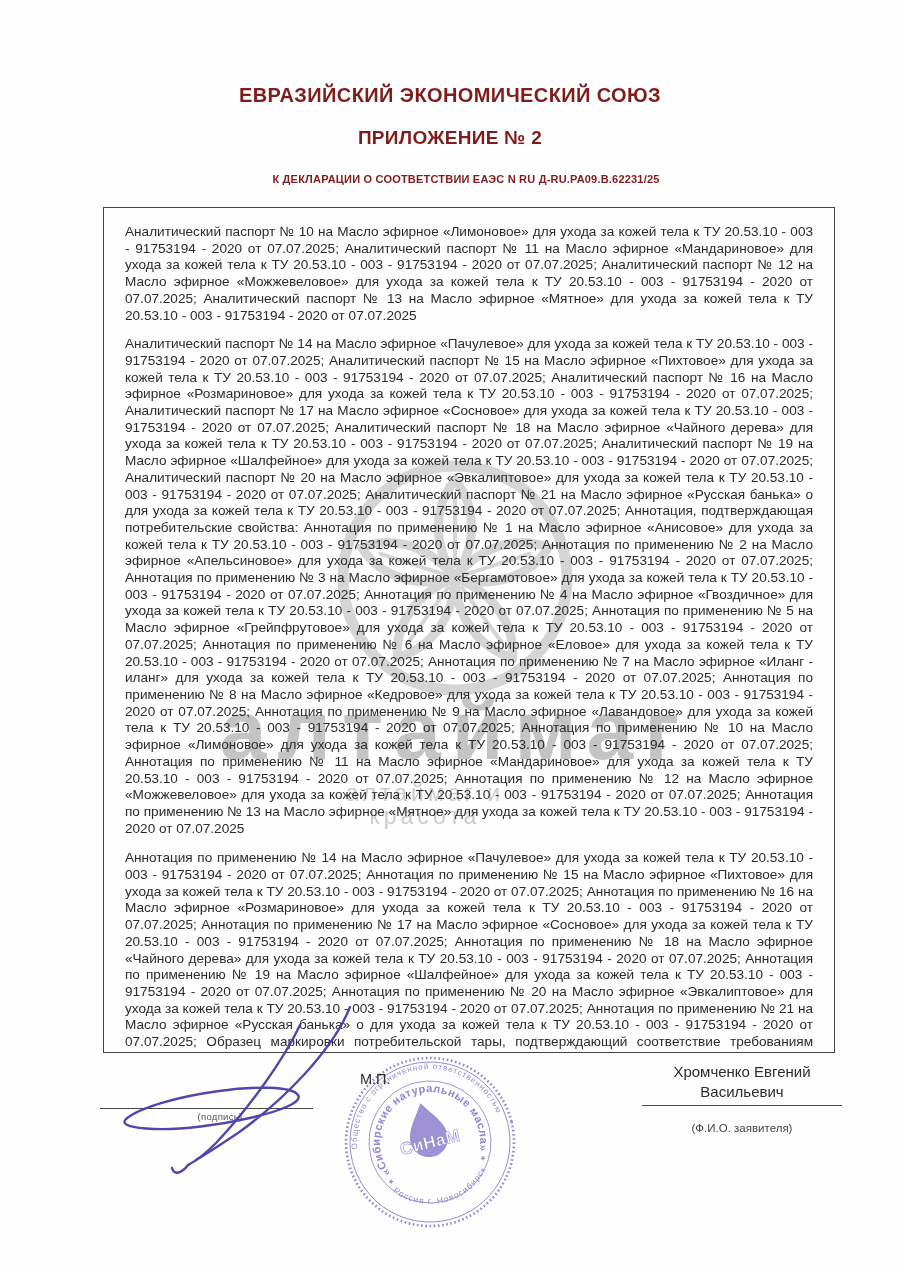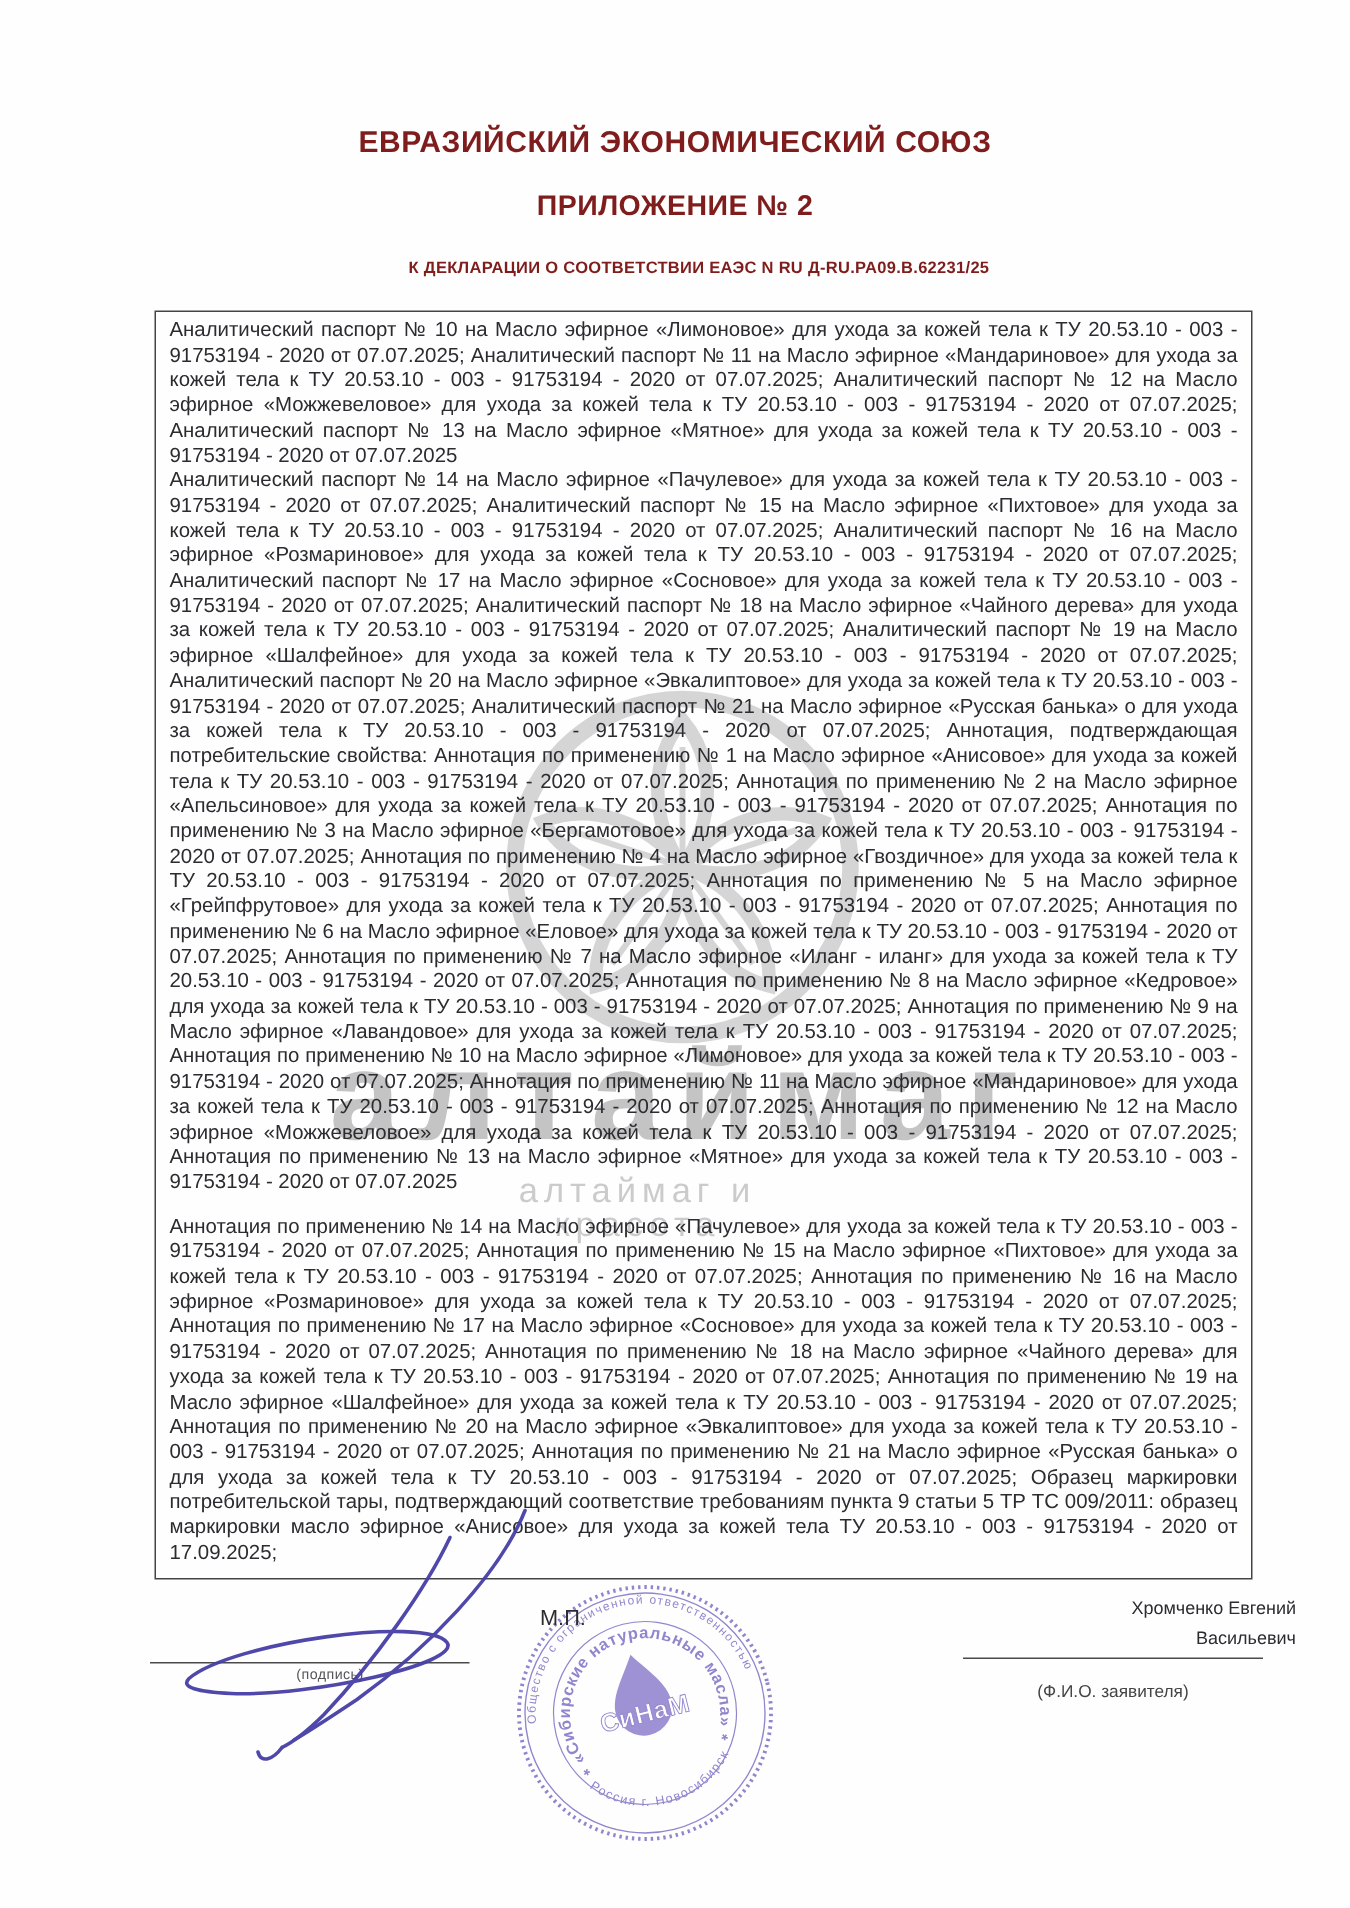--- a/index.html
+++ b/index.html
@@ -19,33 +19,33 @@
     font-size:84px;font-weight:bold;color:#b4b4b4;letter-spacing:11px;opacity:.78;line-height:1;}
   .wm-tagline{left:290px;top:782px;width:270px;text-align:center;
     font-size:23px;color:#c3c3c3;letter-spacing:4px;opacity:.85;line-height:1;}
   
   .txtbox{
     position:absolute;z-index:2;left:103px;top:207px;width:732px;height:846px;
     border:1.5px solid #444;box-sizing:border-box;padding:4px 9px 0 9px;
     background:transparent;overflow:hidden;
   }
   .txtbox p{
-    margin:0;font-size:13.6px;line-height:16.7px;text-align:justify;
+    margin:12px;font-size:13.6px;line-height:16.7px;text-align:justify;
     color:#2b2b30;
   }
   .txtbox p.gap{margin-top:13px;}
   
   .mp{position:absolute;z-index:4;left:360px;top:1071px;font-size:14.5px;font-weight:400;color:#2b2b30;}
   .sig-line{position:absolute;z-index:3;left:100px;top:1108px;width:213px;border-top:1.3px solid #4a4a4a;}
   .sig-caption{position:absolute;z-index:3;left:160px;top:1111px;width:120px;text-align:center;
     font-size:9.5px;color:#55555a;letter-spacing:.3px;}
   .sig-svg{position:absolute;z-index:5;left:88px;top:995px;}
   .stamp-svg{position:absolute;z-index:3;left:330px;top:1042px;opacity:.85;}
   .applicant{position:absolute;z-index:3;left:620px;top:1062px;width:244px;text-align:center;color:#2b2b30;}
-  .applicant .name{font-size:12px;line-height:20px;text-align:right;}
+  .applicant .name{font-size:15px;line-height:20px;}
   .applicant .rule{margin:3px auto 0;width:200px;border-top:1.3px solid #4a4a4a;}
   .applicant .cap{margin-top:16px;font-size:11.5px;color:#444;}
 </style>
 </head>
 <body>
 
 <div class="page">
 
   <svg class="wm wm-emblem" width="240" height="240" viewBox="0 0 240 240" aria-hidden="true">
     <g stroke="#aaaaaa" fill="none" stroke-width="9">

